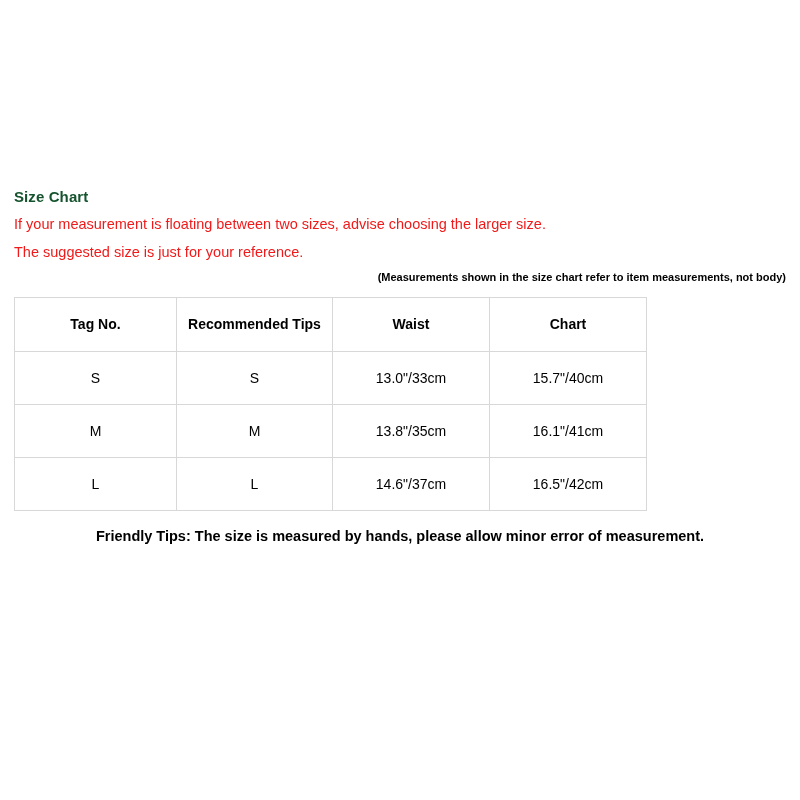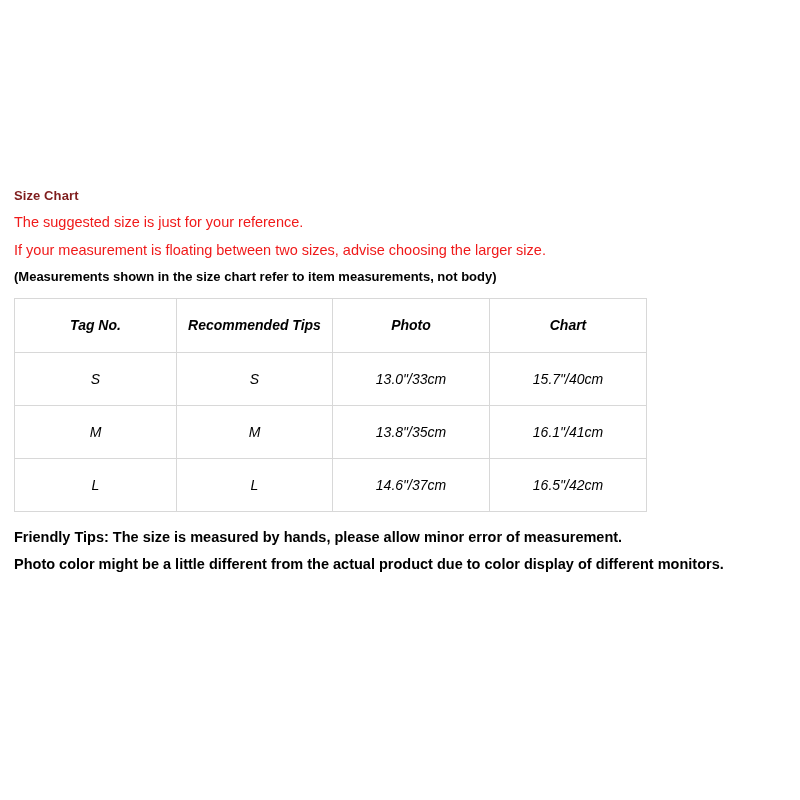--- a/index.html
+++ b/index.html
@@ -20,45 +20,45 @@
     height: 800px;
     box-sizing: border-box;
   }
   .content {
     position: absolute;
     left: 14px;
     top: 188px;
     width: 772px;
   }
   .title {
-    font-size: 13px;
+    font-size: 15px;
     font-weight: bold;
-    color: #7f1d1d;
+    color: #14532d;
     margin: 0 0 10px 0;
     letter-spacing: 0.1px;
   }
   .note-red {
     font-size: 14.5px;
     color: #f01a1a;
     margin: 0 0 8px 0;
     line-height: 1.35;
   }
   .note-black {
-    font-size: 13px;
+    font-size: 11px;
     color: #000000;
     font-weight: bold;
     margin: 0 0 12px 0;
     line-height: 1.35;
+    text-align: right;
   }
   table.size-table {
     border-collapse: collapse;
     width: 632px;
     table-layout: fixed;
     margin: 0 15px 14px 0;
-    font-style: italic;
   }
   table.size-table td, table.size-table th {
     border: 1px solid #d8d8d8;
     text-align: center;
     font-size: 14px;
     color: #000000;
     font-weight: normal;
     padding: 0;
     height: 52px;
     vertical-align: middle;
@@ -70,47 +70,48 @@
   table.size-table col.c1 { width: 162px; }
   table.size-table col.c2 { width: 156px; }
   table.size-table col.c3 { width: 157px; }
   table.size-table col.c4 { width: 157px; }
   .tips {
     font-size: 14.5px;
     font-weight: bold;
     color: #000000;
     line-height: 1.6;
     margin: 0;
+    text-align: center;
   }
   .tips p { margin: 0 0 4px 0; }
 </style>
 </head>
 <body>
 
 <div class="page">
   <div class="content">
 
     <div class="title">Size Chart</div>
 
+    <div class="note-red">If your measurement is floating between two sizes, advise choosing the larger size.</div>
     <div class="note-red">The suggested size is just for your reference.</div>
-    <div class="note-red">If your measurement is floating between two sizes, advise choosing the larger size.</div>
     <div class="note-black">(Measurements shown in the size chart refer to item measurements, not body)</div>
 
     <table class="size-table">
       <colgroup>
         <col class="c1">
           <col class="c2">
           <col class="c3">
           <col class="c4">
       </colgroup>
       <thead>
         <tr>
           <th>Tag No.</th>
           <th>Recommended Tips</th>
-          <th>Photo</th>
+          <th>Waist</th>
           <th>Chart</th>
         </tr>
       </thead>
       <tbody>
         <tr>
           <td>S</td>
           <td>S</td>
           <td>13.0"/33cm</td>
           <td>15.7"/40cm</td>
         </tr>
@@ -124,17 +125,16 @@
           <td>L</td>
           <td>L</td>
           <td>14.6"/37cm</td>
           <td>16.5"/42cm</td>
         </tr>
       </tbody>
     </table>
 
     <div class="tips">
       <p>Friendly Tips: The size is measured by hands, please allow minor error of measurement.</p>
-      <p>Photo color might be a little different from the actual product due to color display of different monitors.</p>
     </div>
 
   </div>
 </div>
 
 </body></html>

